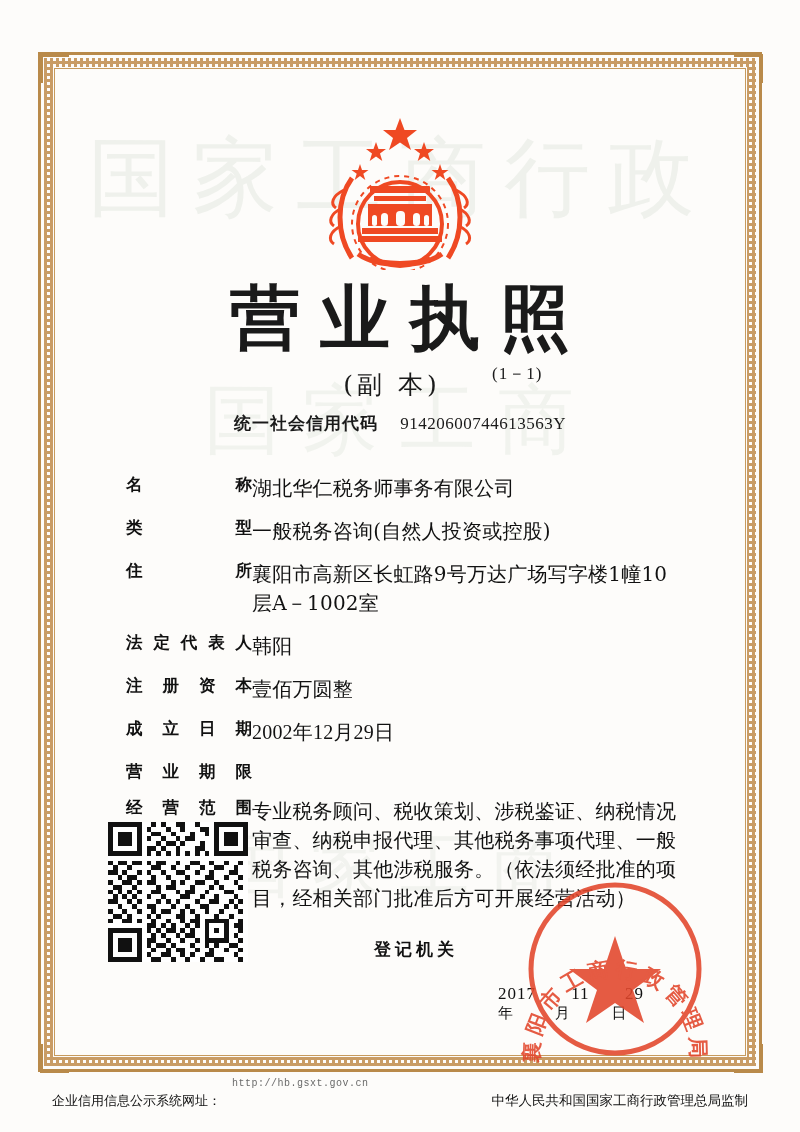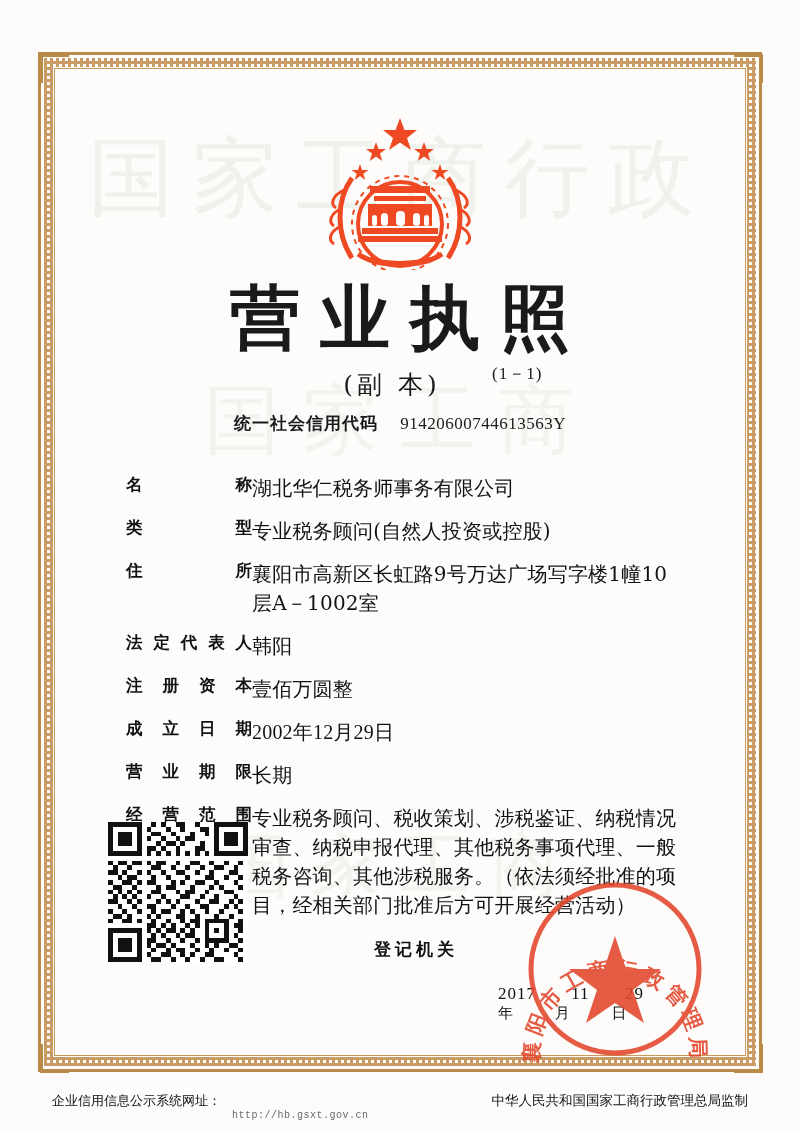--- a/index.html
+++ b/index.html
@@ -268,21 +268,21 @@
     position: absolute;
     left: 52px;
     top: 1092px;
     font-family: "DejaVu Serif", serif;
     font-size: 13px;
     color: #111;
   }
   .footer-url {
     position: absolute;
     left: 232px;
-    top: 1110px;
+    top: 1078px;
     font-family: "Liberation Mono", monospace;
     font-size: 10px;
     color: #6a6a6a;
     letter-spacing: .5px;
   }
   .footer-right {
     position: absolute;
     right: 52px;
     top: 1092px;
     font-family: "DejaVu Serif", serif;
@@ -368,21 +368,21 @@
         <span>称</span>
       </div>
       <div class="field-value">湖北华仁税务师事务有限公司</div>
     </div>
 
     <div class="field-row">
       <div class="field-label">
         <span>类</span>
         <span>型</span>
       </div>
-      <div class="field-value">专业税务顾问(自然人投资或控股)</div>
+      <div class="field-value">一般税务咨询(自然人投资或控股)</div>
     </div>
 
     <div class="field-row">
       <div class="field-label">
         <span>住</span>
         <span>所</span>
       </div>
       <div class="field-value">襄阳市高新区长虹路9号万达广场写字楼1幢10层A－1002室</div>
     </div>
 
@@ -417,21 +417,20 @@
       <div class="field-value num">2002年12月29日</div>
     </div>
 
     <div class="field-row">
       <div class="field-label">
         <span>营</span>
         <span>业</span>
         <span>期</span>
         <span>限</span>
       </div>
-      <div class="field-value">长期</div>
     </div>
 
     <div class="field-row">
       <div class="field-label">
         <span>经</span>
         <span>营</span>
         <span>范</span>
         <span>围</span>
       </div>
       <div class="field-value">专业税务顾问、税收策划、涉税鉴证、纳税情况审查、纳税申报代理、其他税务事项代理、一般税务咨询、其他涉税服务。（依法须经批准的项目，经相关部门批准后方可开展经营活动）</div>

